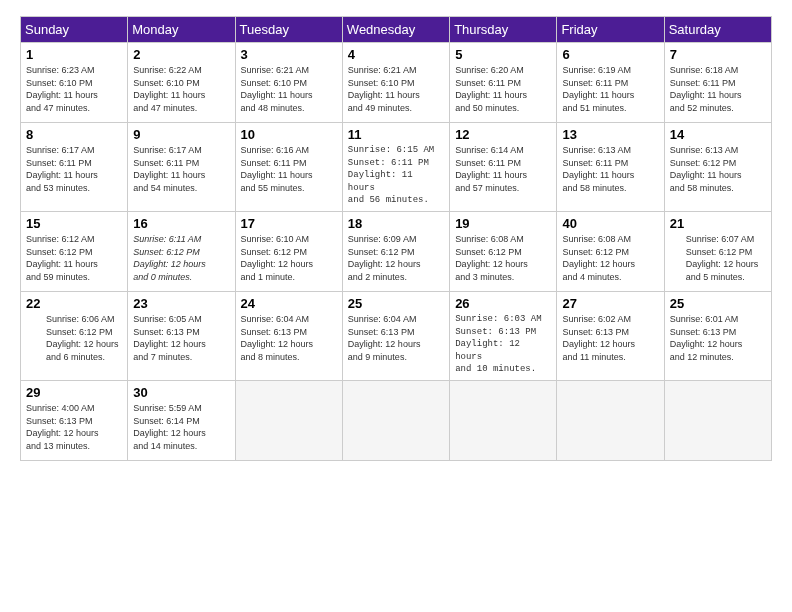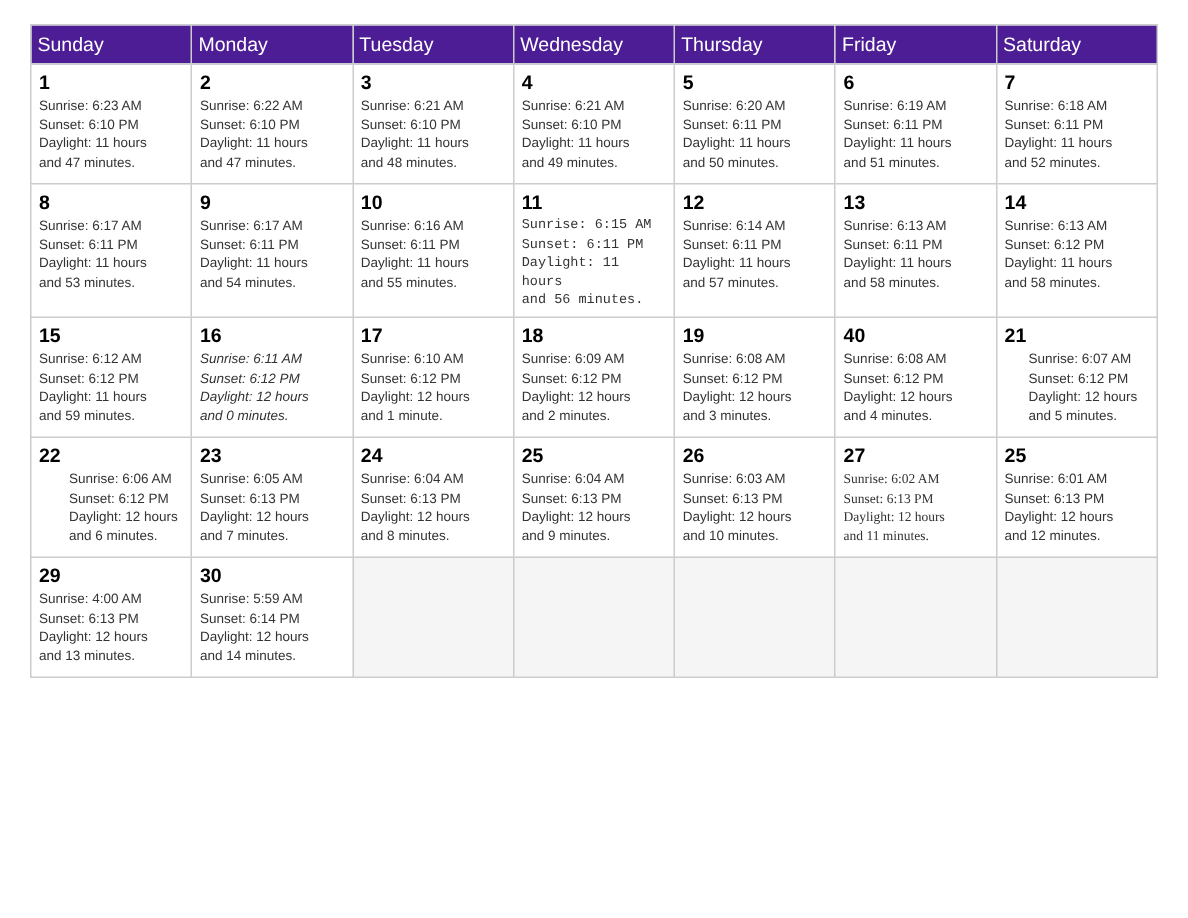--- a/index.html
+++ b/index.html
@@ -271,28 +271,28 @@
           </td>
           <td>
             <span class="day-num">25</span>
             <div class="day-info" style="white-space: pre-line;">Sunrise: 6:04 AM
 Sunset: 6:13 PM
 Daylight: 12 hours
 and 9 minutes.</div>
           </td>
           <td>
             <span class="day-num">26</span>
-            <div class="day-info" style="white-space: pre-line;">Sunrise: 6:03 AM
+            <div class="day-info" style="white-space: pre-line; font-family: Liberation Mono, monospace;">Sunrise: 6:03 AM
 Sunset: 6:13 PM
 Daylight: 12 hours
 and 10 minutes.</div>
           </td>
           <td>
             <span class="day-num">27</span>
-            <div class="day-info" style="white-space: pre-line; font-family: Liberation Serif, serif;">Sunrise: 6:02 AM
+            <div class="day-info" style="white-space: pre-line;">Sunrise: 6:02 AM
 Sunset: 6:13 PM
 Daylight: 12 hours
 and 11 minutes.</div>
           </td>
           <td>
             <span class="day-num">25</span>
             <div class="day-info" style="white-space: pre-line;">Sunrise: 6:01 AM
 Sunset: 6:13 PM
 Daylight: 12 hours
 and 12 minutes.</div>

